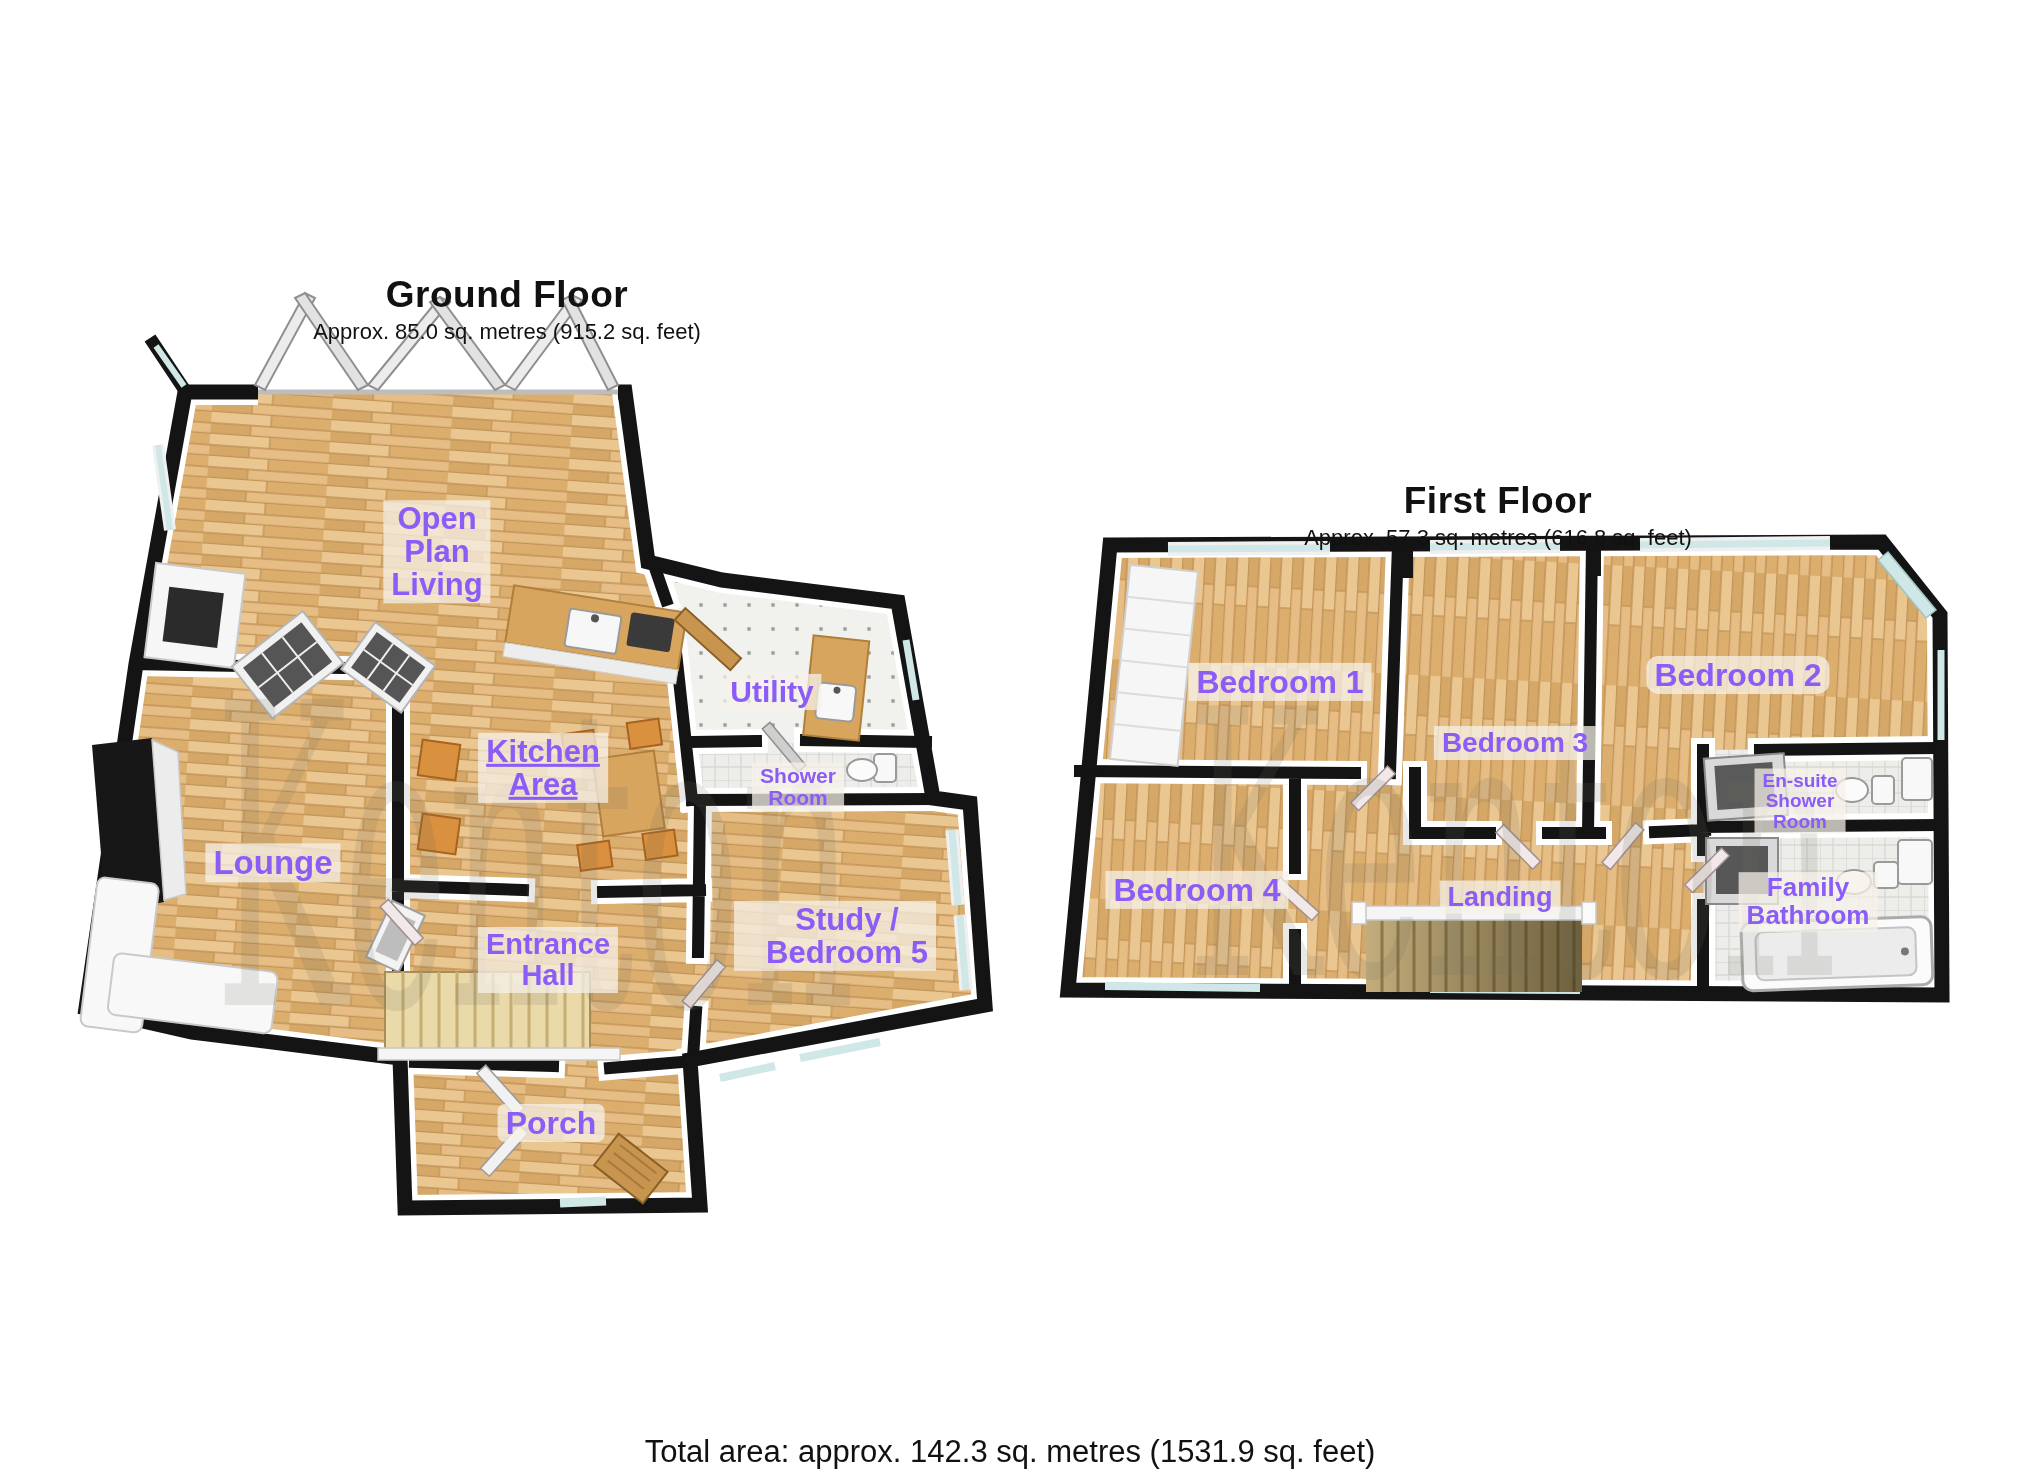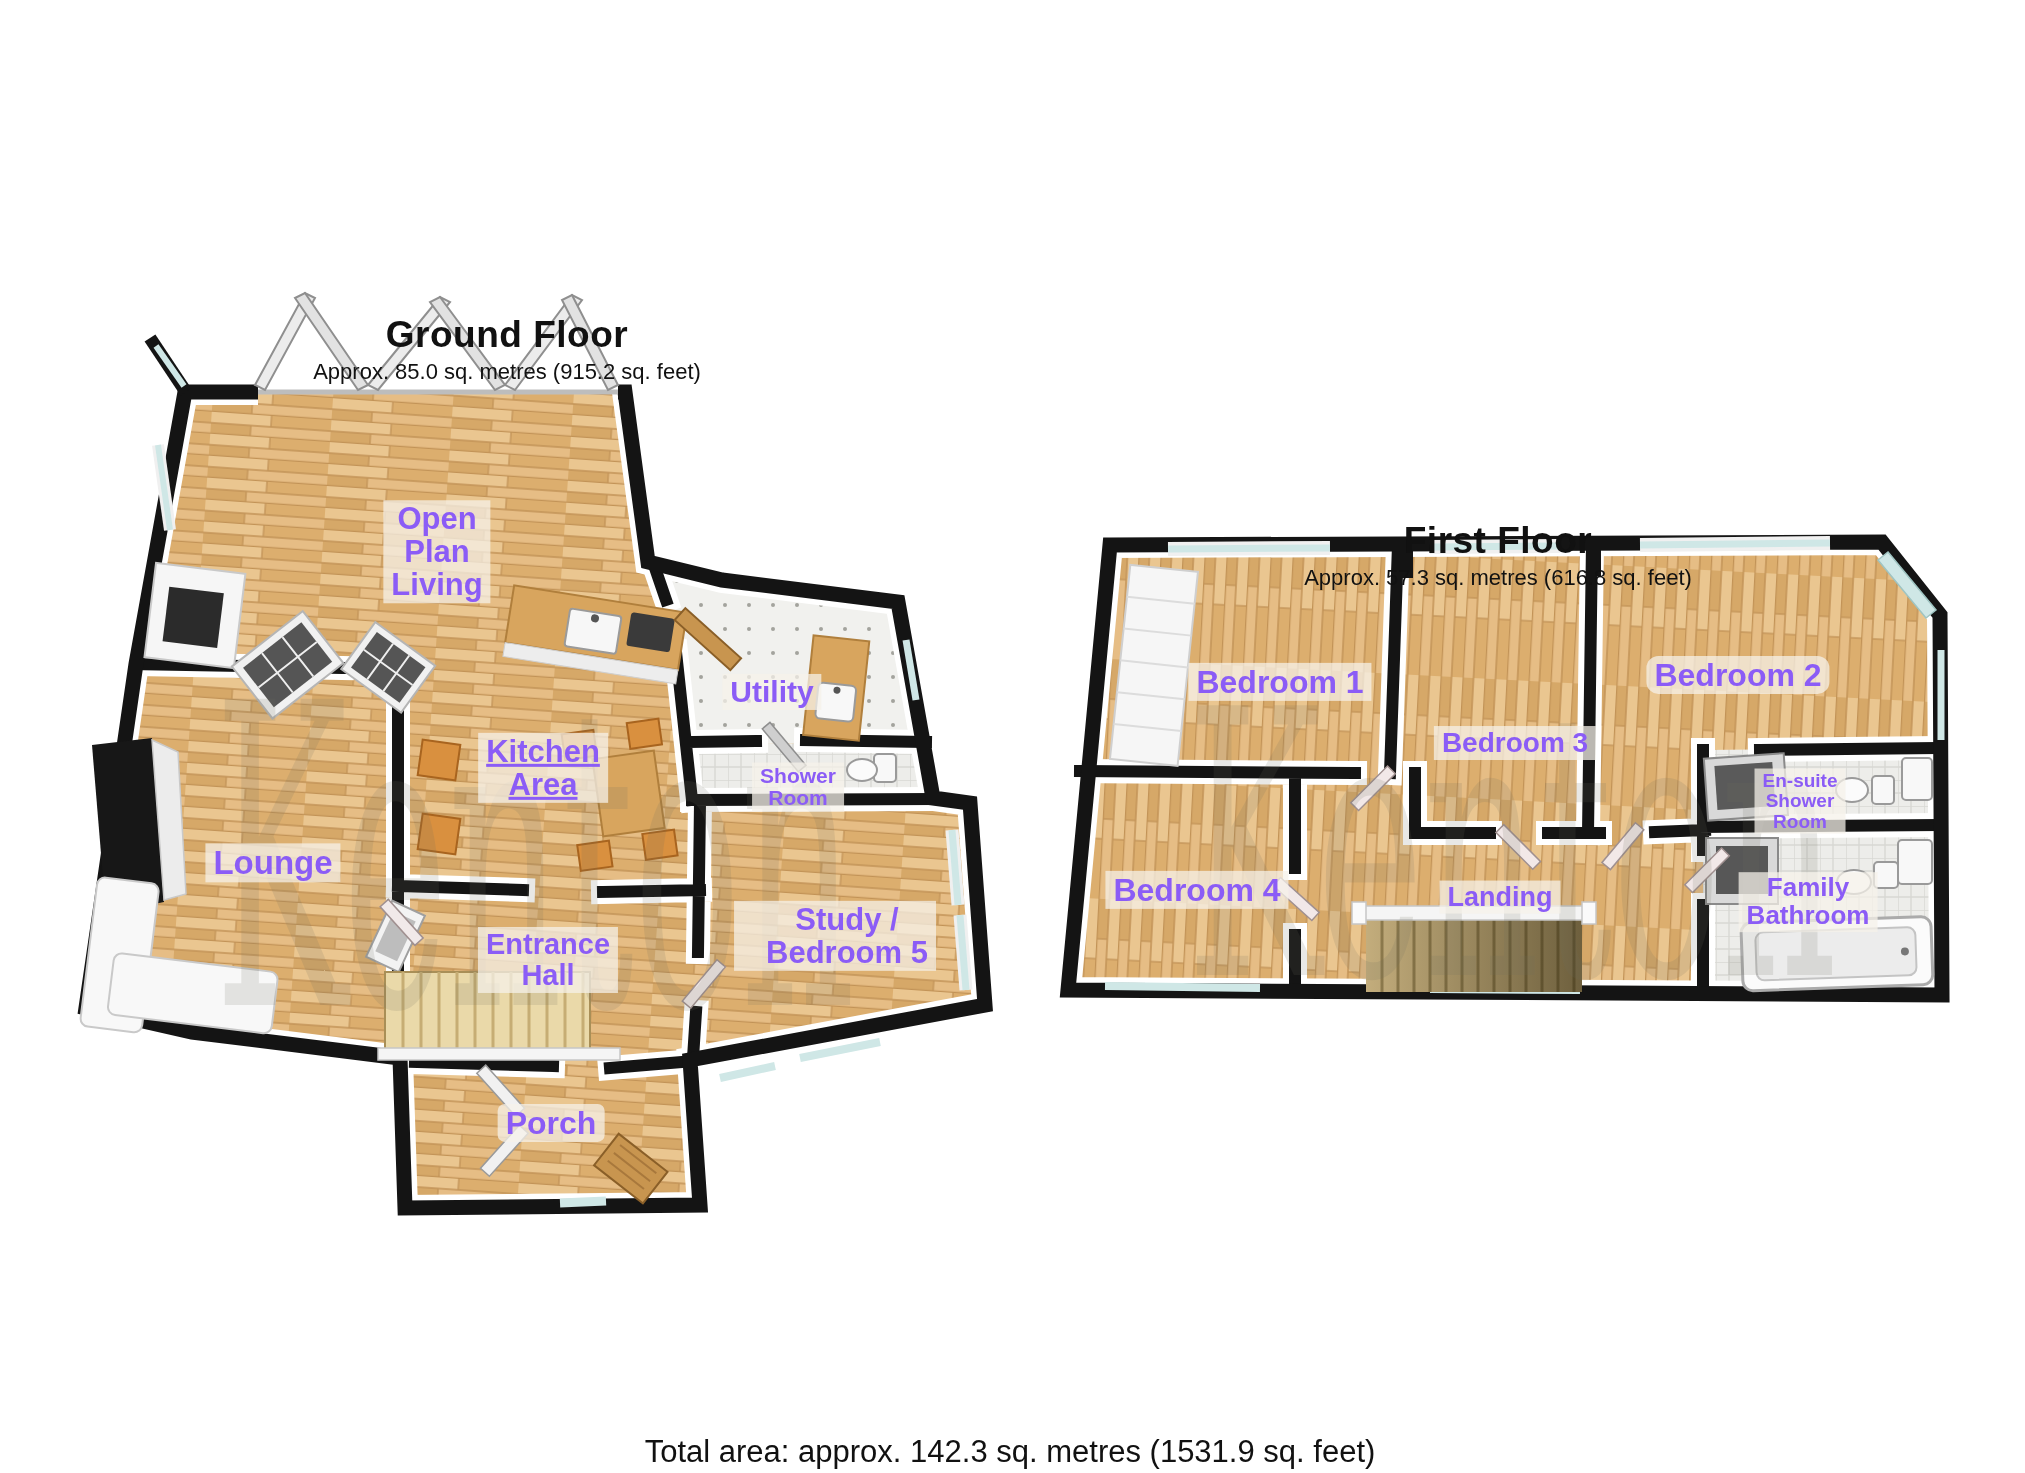--- a/index.html
+++ b/index.html
@@ -1,19 +1,19 @@
 <!DOCTYPE html>
 <html><head>
 <meta charset="utf-8">
 <style>
   html,body{margin:0;padding:0;background:#ffffff;}
   .page{position:relative;width:2025px;height:1473px;background:#ffffff;overflow:hidden;
         font-family:"Liberation Sans",sans-serif;}
   .plan-svg{position:absolute;left:0;top:0;width:2025px;height:1473px;}
-  .floor-title{position:absolute;transform:translateX(-50%);text-align:center;color:#111;white-space:nowrap;margin-top:40px;}
+  .floor-title{position:absolute;transform:translateX(-50%);text-align:center;color:#111;white-space:nowrap;}
   .floor-title .t{font-size:37px;font-weight:bold;letter-spacing:0.5px;}
   .floor-title .s{font-size:22px;margin-top:3px;}
   .room-label{position:absolute;transform:translate(-50%,-50%);text-align:center;font-weight:bold;
               color:#8b5cf6;line-height:1.07;background:rgba(245,242,234,0.74);padding:2px 8px;
               white-space:nowrap;}
   .room-label .ln{display:block;}
   .footer-text{position:absolute;transform:translateX(-50%);font-size:31px;color:#111;white-space:nowrap;}
 </style>
 </head>
 <body>

